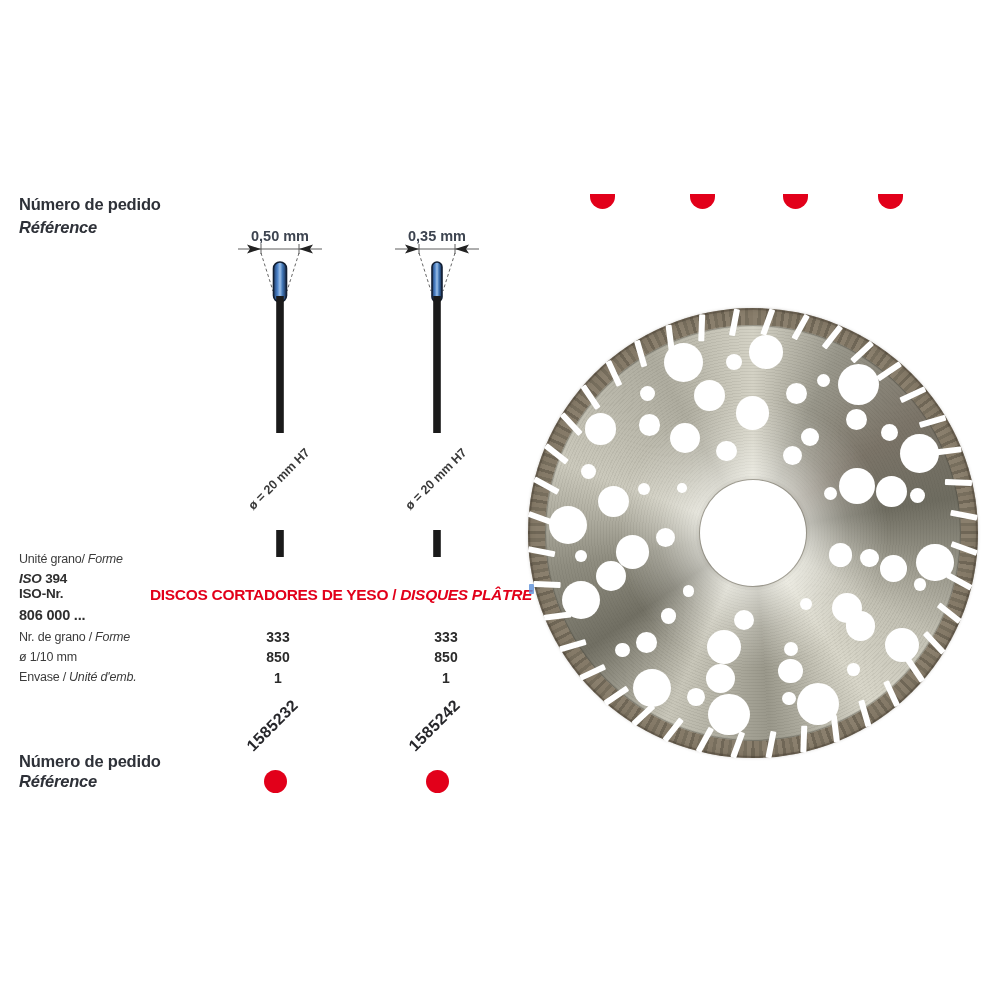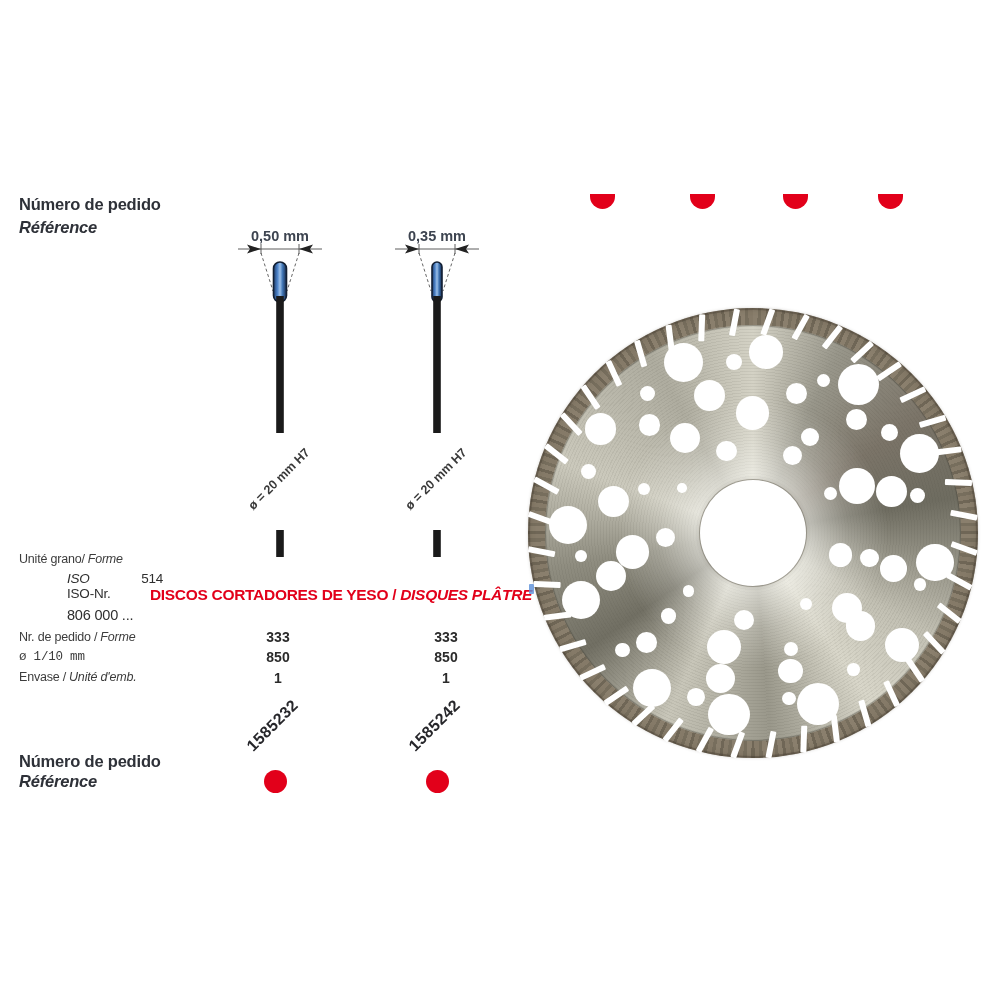--- a/index.html
+++ b/index.html
@@ -16,21 +16,21 @@
   .band .it{font-style:italic;margin-left:7px;}
   .title-block{position:absolute;left:140px;top:585px;width:402px;text-align:center;color:var(--red,#e2001a);
         font-weight:700;letter-spacing:-0.3px;}
   .title-l1{font-size:15.5px;line-height:19px;}
   .title-l2{font-size:15px;line-height:21px;}
   .title-block .it{font-style:italic;text-align:center;}
   .pre{white-space:pre;}
   .speclbl{position:absolute;left:19px;font-size:12.5px;letter-spacing:-0.2px;color:#3c3c3c;white-space:nowrap;}
   .speclbl .it{font-style:italic;margin-left:3px;}
   .isoline{position:absolute;left:19px;font-size:13.5px;color:#2f2f2f;white-space:nowrap;letter-spacing:-0.2px;}
-  .b{font-weight:400;margin-left:48px;}
+  .b{font-weight:700;}
   .iit{font-style:italic;}
   .val{position:absolute;width:80px;text-align:center;font-weight:700;font-size:14px;color:#2b2b2b;}
   .ordernum{position:absolute;font-weight:700;font-size:16px;letter-spacing:0.4px;color:#26262a;
         transform:rotate(-45deg);transform-origin:0 100%;white-space:nowrap;}
   
   .disc{position:absolute;left:528px;top:308px;width:450px;height:450px;}
   .disc .rim{position:absolute;inset:0;border-radius:50%;
         background:repeating-conic-gradient(from 0deg,#8a7f6d 0deg 1.2deg,#776e5d 1.2deg 2.1deg,#857a68 2.1deg 3.3deg,#6f6656 3.3deg 4.1deg);
         box-shadow:inset 0 0 0 2px rgba(62,55,44,.35), inset 0 0 7px rgba(62,55,44,.35), 0 0 3px rgba(90,85,70,.25);}
   .disc .face{position:absolute;inset:17px;border-radius:50%;
@@ -105,38 +105,38 @@
       <rect x="433.2" y="530" width="7.6" height="27" fill="#1a1a1a"></rect>
     </g>
   </svg>
 
 
   <div class="speclbl" style="top:552px;">
     <span>Unité grano/</span><span class="it">Forme</span>
   </div>
   <div class="isoline" style="top:571px;">
     <span class="iit b">ISO</span>
-    <span class="b">514</span>
+    <span class="b">394</span>
   </div>
   <div class="isoline b" style="top:586px;">ISO-Nr.</div>
   <div class="isoline b" style="top:607px;font-size:14.5px;">806 000 ...</div>
 
   <div class="title-block">
     <div class="title-l1">
       <span>DISCOS CORTADORES DE YESO</span><span class="pre"> / </span><span class="it">DISQUES PLÂTRE</span>
     </div>
   </div>
 
   <div class="speclbl" style="top:630px;">
-    <span>Nr. de pedido /</span><span class="it">Forme</span>
+    <span>Nr. de grano /</span><span class="it">Forme</span>
   </div>
   <div class="val" style="left:238px;top:629px;">333</div>
   <div class="val" style="left:406px;top:629px;">333</div>
 
-  <div class="speclbl" style="top:650px;font-family:Liberation Mono, monospace;">
+  <div class="speclbl" style="top:650px;">
     <span>ø 1/10 mm</span><span class="it"></span>
   </div>
   <div class="val" style="left:238px;top:649px;">850</div>
   <div class="val" style="left:406px;top:649px;">850</div>
 
   <div class="speclbl" style="top:670px;">
     <span>Envase /</span><span class="it">Unité d'emb.</span>
   </div>
   <div class="val" style="left:238px;top:670px;">1</div>
   <div class="val" style="left:406px;top:670px;">1</div>

